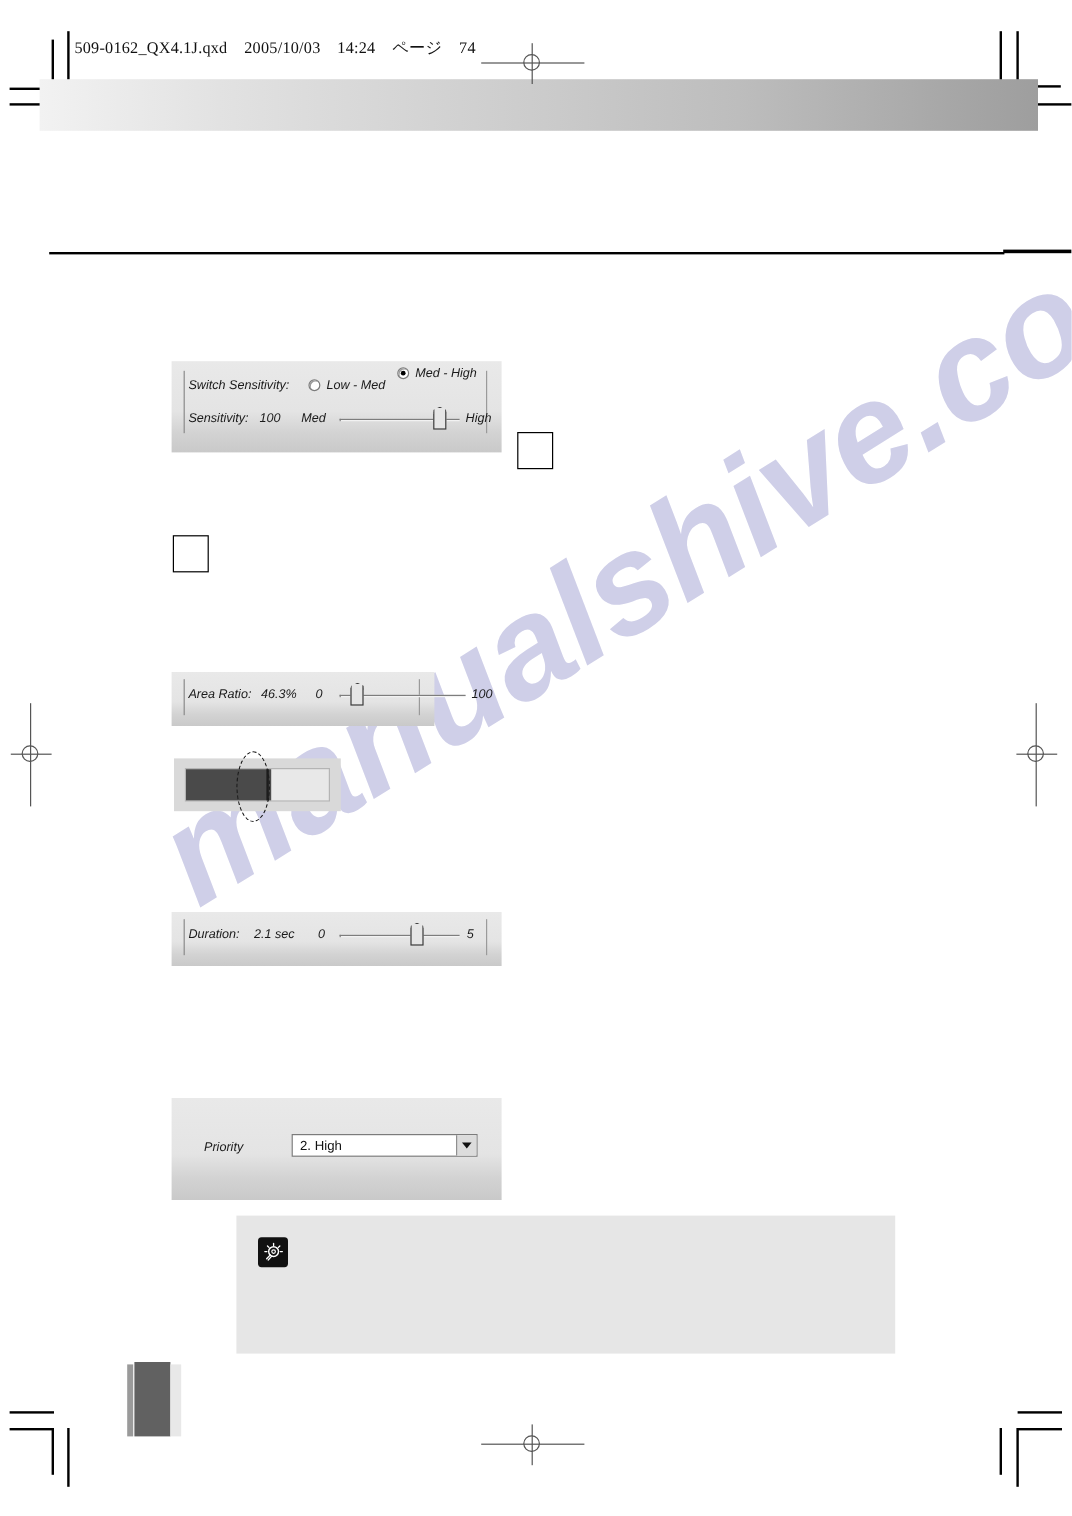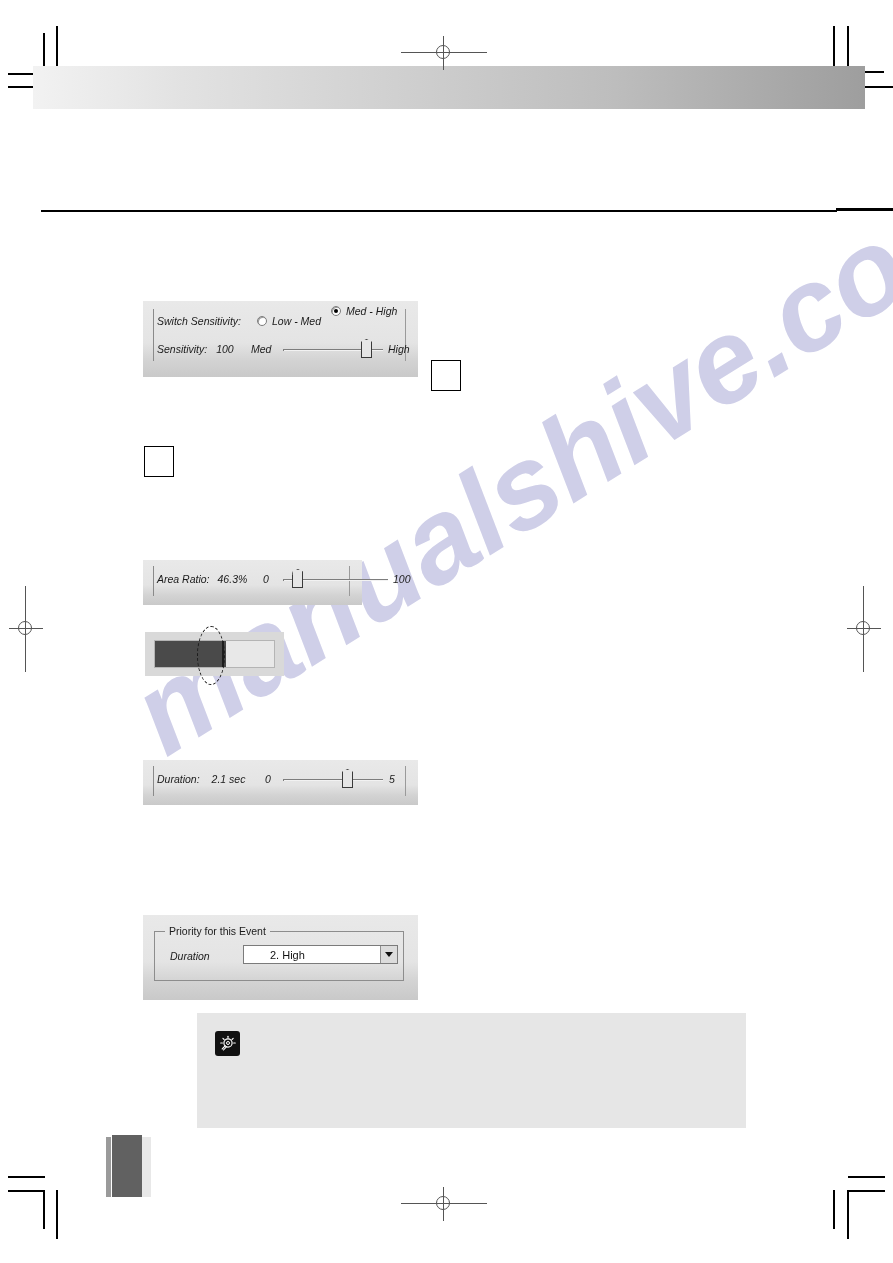--- a/index.html
+++ b/index.html
@@ -104,21 +104,21 @@
   
   .groupbox{
     position:absolute;border:1px solid #8d8d8d;box-sizing:border-box;
   }
   .groupbox .legend{
     position:absolute;left:10px;top:-7px;background:#e7e7e7;padding:0 4px;
     font-family:"Liberation Sans", sans-serif;font-size:10.5px;color:#1a1a1a;white-space:nowrap;
   }
   .combo{
     position:absolute;background:#fff;border:1px solid #7b7b7b;box-sizing:border-box;
-    display:flex;align-items:center;padding-left:20px;
+    display:flex;align-items:center;
   }
   .combo .val{
     flex:1;padding-left:6px;font-family:"Liberation Sans", sans-serif;
     font-size:11px;color:#111;white-space:nowrap;
   }
   .combo .arrowbtn{
     width:17px;height:100%;background:#dcdcdc;border-left:1px solid #8f8f8f;
     display:flex;align-items:center;justify-content:center;box-sizing:border-box;
   }
   .combo .arrowbtn i{
@@ -201,20 +201,23 @@
     <div class="h"></div>
       <div class="v"></div>
       <div class="circ"></div>
   </div>
   <div class="reg tall" style="left:847px;top:612px;">
     <div class="h"></div>
       <div class="v"></div>
       <div class="circ"></div>
   </div>
 
+  <div class="hdrline">
+    <span>509-0162_QX4.1J.qxd</span><span>2005/10/03</span><span>14:24</span><span>ページ</span><span>74</span>
+  </div>
 
   <div class="rule"></div>
   <div class="rule-thick"></div>
 
   <div class="watermark">
     <span class="wm1">manualshive.com</span>
   </div>
 
   <div class="panel" style="left:143px;top:301px;width:275px;height:76px;">
     <div class="inner"></div>
@@ -304,26 +307,23 @@
       <div class="track"></div>
       <div class="thumb" style="left:59%;"></div>
     </div>
 
     <div class="row" style="left:246px;top:13px;">
       <span>5</span>
     </div>
   </div>
 
   <div class="panel" style="left:143px;top:915px;width:275px;height:85px;">
-    <div class="groupbox" style="left:11px;top:16px;width:250px;height:50px;">
-      <span class="legend">Priority for this Event</span>
-    </div>
 
     <div class="row" style="left:27px;top:35px;">
-      <span>Duration</span>
+      <span>Priority</span>
     </div>
 
     <div class="combo" style="left:100px;top:30px;width:155px;height:19px;">
       <span class="val">2. High</span>
       <span class="arrowbtn">
           <i></i>
         </span>
     </div>
   </div>
 

